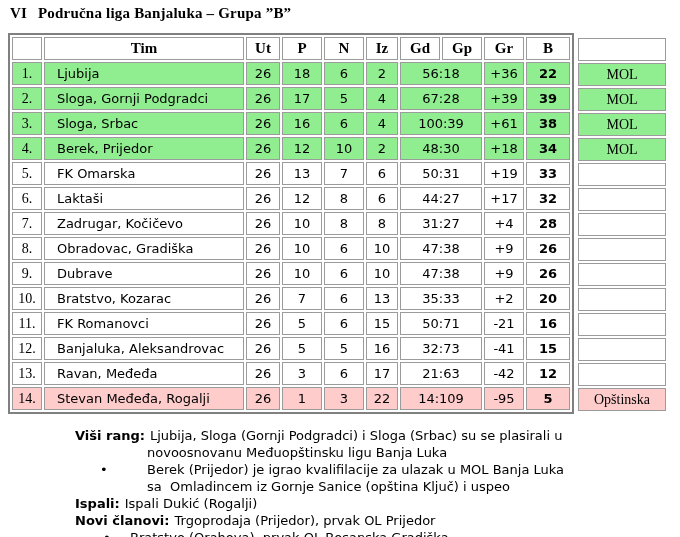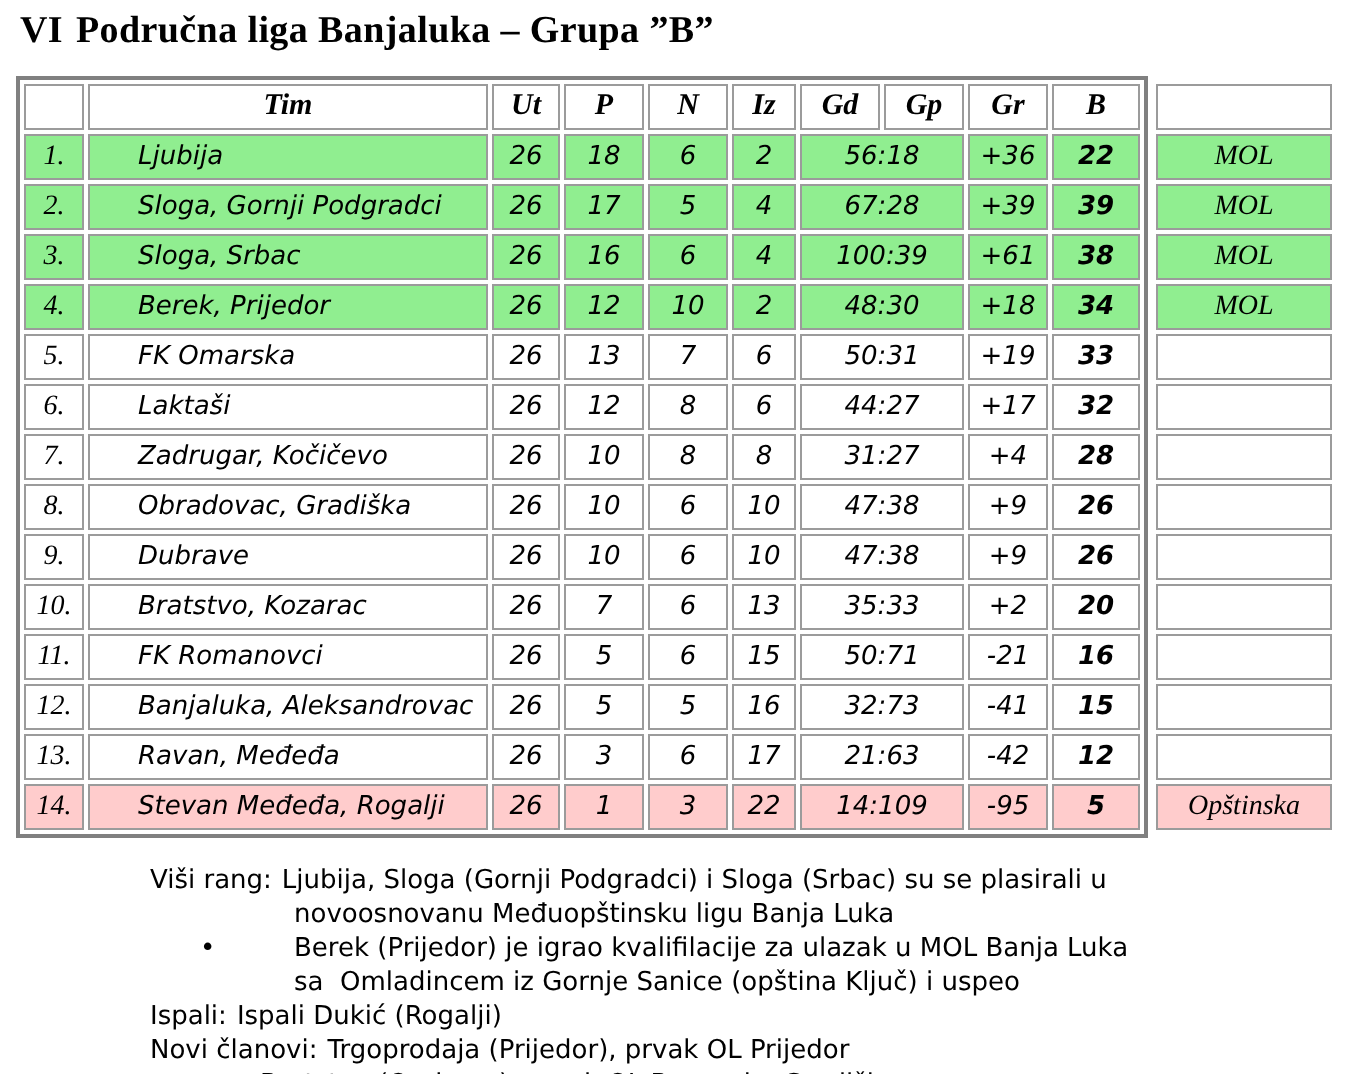--- a/index.html
+++ b/index.html
@@ -8,30 +8,29 @@
     background: #ffffff;
     color: var(--text, #000);
     font-family: "DejaVu Sans", sans-serif;
     font-size: 13px;
     overflow: hidden;
   }
   .title {
     margin: 5px 0 0 10px;
     font-family: "Liberation Serif", serif;
     font-weight: bold;
-    font-size: 19px;
+    font-size: 15px;
     letter-spacing: 0.2px;
   }
   .title .numeral { display: inline-block; width: 28px; }
 
   .table-wrap {
     display: flex;
-    align-items: flex-start;
+    align-items: center;
     margin: 11px 0 0 8px;
-    font-style: italic;
   }
   table {
     border-collapse: separate;
     border-spacing: 2px;
     table-layout: fixed;
   }
   table.main { border: 2px solid var(--table-border, #808080); }
   table.status-col { margin-top: 2px; margin-left: 2px; }
 
   td {
@@ -48,33 +47,33 @@
     font-family: "Liberation Serif", serif;
     font-weight: bold;
     font-size: 15px;
     text-align: center;
   }
   td.rank {
     font-family: "Liberation Serif", serif;
     font-size: 14px;
     text-align: center;
   }
-  td.team { text-align: left; padding-left: 24px; }
+  td.team { text-align: left; padding-left: 12px; }
   td.pts { font-weight: bold; }
   td.status {
     font-family: "Liberation Serif", serif;
     font-size: 14px;
     text-align: center;
   }
   tr.hl-green td { background: var(--promotion-green, #90ee90); }
   tr.hl-pink  td { background: var(--relegation-pink, #ffcccc); }
 
   .notes { margin-top: 13px; line-height: 17px; }
   .note-line { white-space: pre-wrap; }
-  .note-line .lbl { font-weight: normal; margin-right: 5px; text-align: center; }
+  .note-line .lbl { font-weight: bold; margin-right: 5px; text-align: center; }
   .ml-label { margin-left: 75px; }
   .ml-cont  { margin-left: 147px; }
   .bullet-line-wide { margin-left: 100px; }
   .bullet-line-wide .bullet { display: inline-block; width: 47px; }
   .bullet-line { margin-left: 103px; }
   .bullet-line .bullet { display: inline-block; width: 27px; }
 </style>
 </head>
 <body>
 

